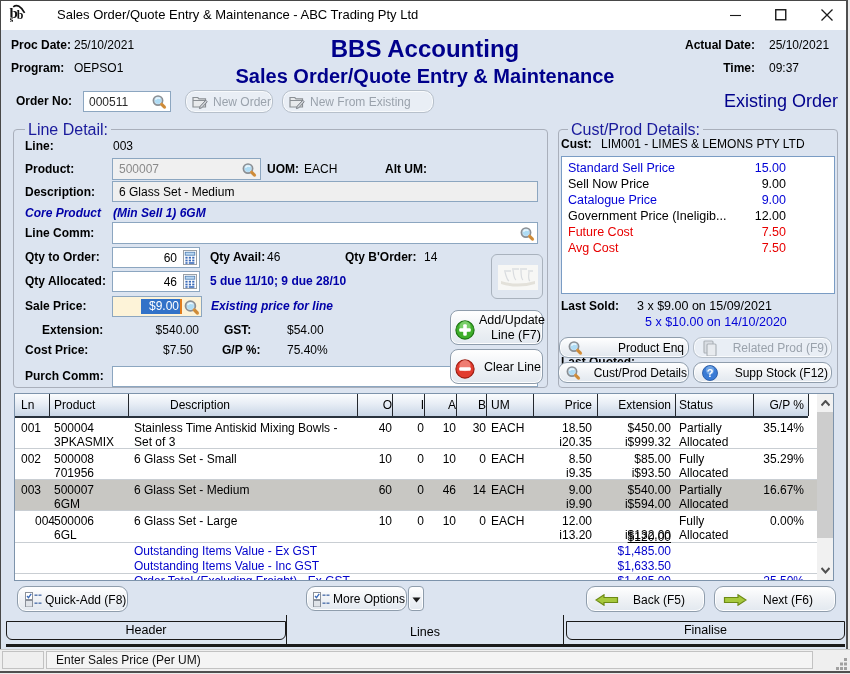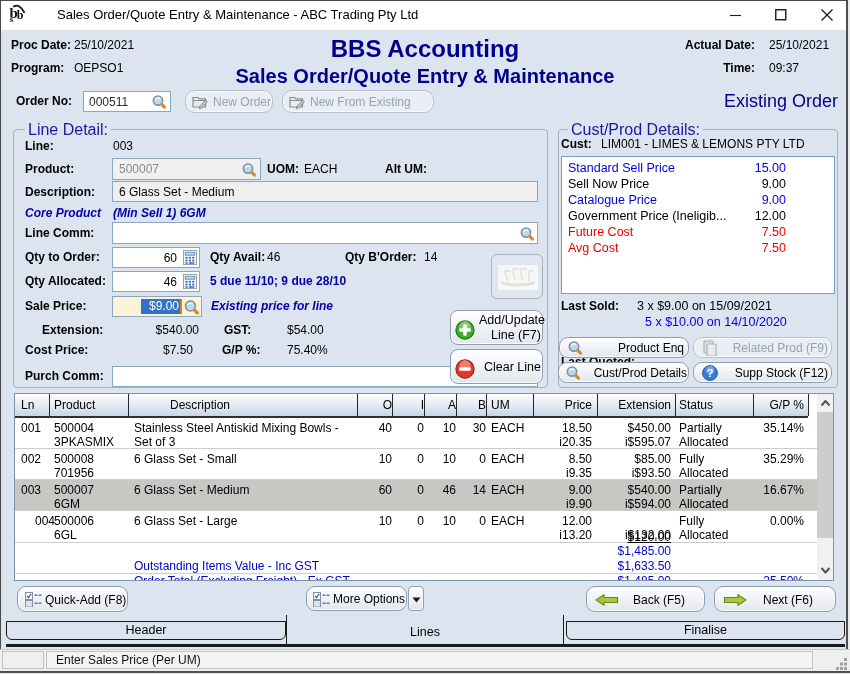--- a/index.html
+++ b/index.html
@@ -338,31 +338,31 @@
 
  <div class="a rsep" style="top:54px;"></div>
  <div class="a rsep" style="top:85px;"></div>
  <div class="a rsep" style="top:116px;"></div>
  <div class="a rsep" style="top:148px;"></div>
  <div class="a rsep" style="top:179px;"></div>
 
  <div class="a t12" style="left:6px;top:27px;">001</div>
  <div class="a t12" style="left:39px;top:27px;">500004</div>
  <div class="a t12" style="left:39px;top:41px;">3PKASMIX</div>
- <div class="a t12" style="left:119px;top:27px;">Stainless Steel Antiskid Mixing Bowls -</div>
+ <div class="a t12" style="left:119px;top:27px;">Stainless Time Antiskid Mixing Bowls -</div>
  <div class="a t12" style="left:119px;top:41px;">Set of 3</div>
  <div class="a t12 ca" style="left:342px;top:27px;width:35px;">40</div>
  <div class="a t12 ca" style="left:377px;top:27px;width:32px;">0</div>
  <div class="a t12 ca" style="left:409px;top:27px;width:32px;">10</div>
  <div class="a t12 ca" style="left:441px;top:27px;width:30px;">30</div>
  <div class="a t12" style="left:476px;top:27px;">EACH</div>
  <div class="a t12 ra" style="left:500px;top:27px;width:77px;">18.50</div>
  <div class="a t12 ra" style="left:500px;top:41px;width:77px;">i20.35</div>
  <div class="a t12 ra" style="left:580px;top:27px;width:76px;">$450.00</div>
- <div class="a t12 ra" style="left:580px;top:41px;width:76px;">i$595.07</div>
+ <div class="a t12 ra" style="left:580px;top:41px;width:76px;">i$999.32</div>
  <div class="a t12" style="left:664px;top:27px;">Partially</div>
  <div class="a t12" style="left:664px;top:41px;">Allocated</div>
  <div class="a t12 ra" style="left:720px;top:27px;width:69px;">35.14%</div>
 
  <div class="a t12" style="left:6px;top:58px;">002</div>
  <div class="a t12" style="left:39px;top:58px;">500008</div>
  <div class="a t12" style="left:39px;top:72px;">701956</div>
  <div class="a t12" style="left:119px;top:58px;">6 Glass Set - Small</div>
  <div class="a t12 ca" style="left:342px;top:58px;width:35px;">10</div>
  <div class="a t12 ca" style="left:377px;top:58px;width:32px;">0</div>
@@ -404,20 +404,21 @@
  <div class="a t12 ca" style="left:441px;top:120px;width:30px;">0</div>
  <div class="a t12" style="left:476px;top:120px;">EACH</div>
  <div class="a t12 ra" style="left:500px;top:120px;width:77px;">12.00</div>
  <div class="a t12 ra" style="left:500px;top:134px;width:77px;">i13.20</div>
  <div class="a t12 ra" style="left:580px;top:136px;width:76px;text-decoration:underline;">$120.00</div>
  <div class="a t12 ra" style="left:580px;top:134px;width:76px;">i$132.00</div>
  <div class="a t12" style="left:664px;top:120px;">Fully</div>
  <div class="a t12" style="left:664px;top:134px;">Allocated</div>
  <div class="a t12 ra" style="left:720px;top:120px;width:69px;">0.00%</div>
 
+ <div class="a t12 blu" style="left:119px;top:150px;">Outstanding Items Value - Ex GST</div>
  <div class="a t12 ra blu" style="left:580px;top:150px;width:76px;">$1,485.00</div>
  <div class="a t12 blu" style="left:119px;top:165px;">Outstanding Items Value - Inc GST</div>
  <div class="a t12 ra blu" style="left:580px;top:165px;width:76px;">$1,633.50</div>
  <div class="a t12 blu" style="left:119px;top:180px;">Order Total (Excluding Freight) - Ex GST</div>
  <div class="a t12 ra blu" style="left:580px;top:180px;width:76px;">$1,485.00</div>
  <div class="a t12 ra blu" style="left:720px;top:180px;width:69px;">25.50%</div>
 
  <div class="a" style="left:802px;top:0;width:16px;height:186px;background:#f1f1f1;"></div>
  <div class="a" style="left:802px;top:18px;width:16px;height:126px;background:#cdcdcd;"></div>
  <svg class="a" style="left:806px;top:6px" width="9" height="7">

